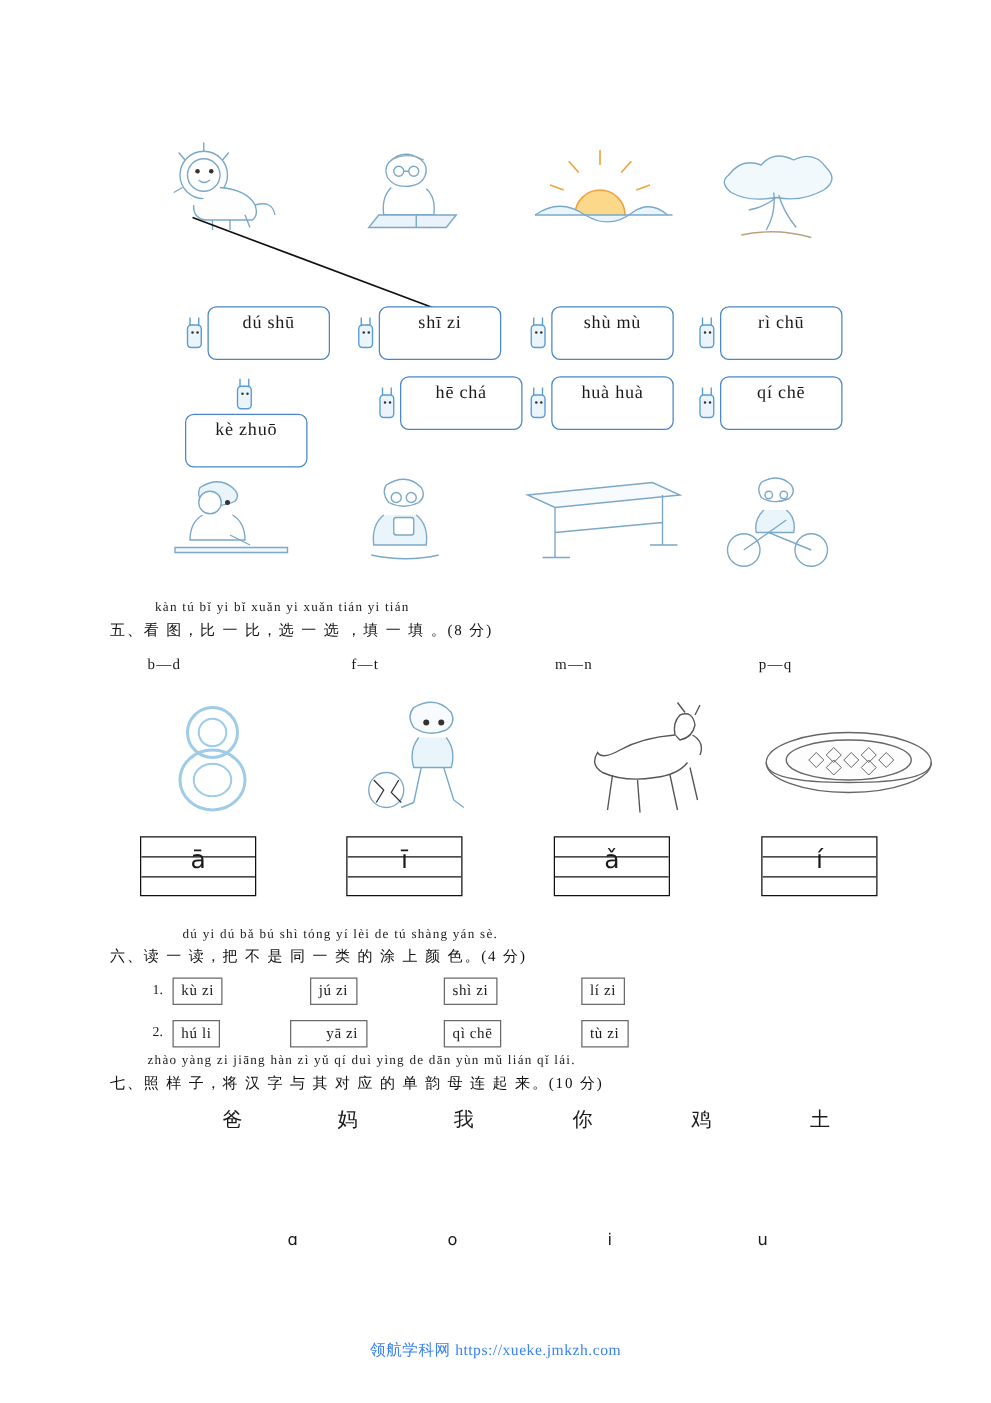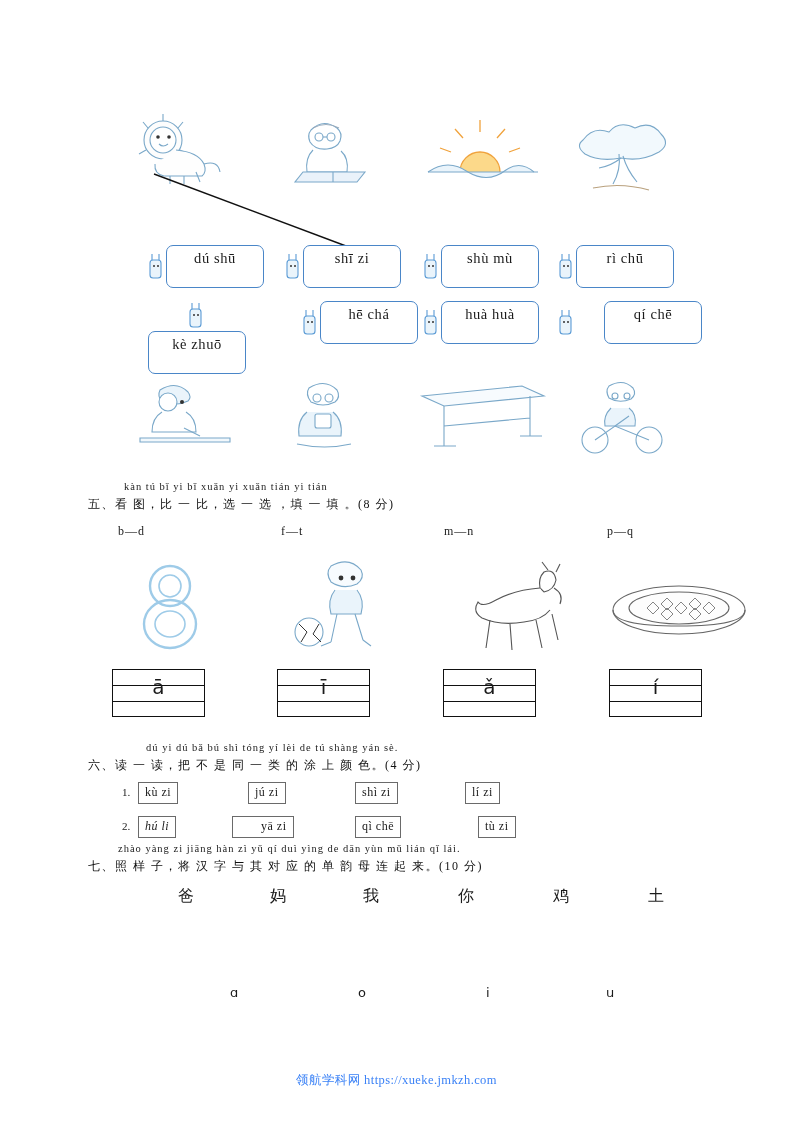--- a/index.html
+++ b/index.html
@@ -247,21 +247,21 @@
     <svg class="bunny" viewBox="0 0 16 30">
       <g fill="none" stroke="#5b9bd5" stroke-width="1.1">
           <path d="M4 8 l0 -6 M11 8 l0 -6"></path>
           <rect x="2" y="8" width="11" height="18" rx="3" fill="#eaf4fb"></rect>
           <circle cx="6" cy="14" r="1" fill="#333" stroke="none"></circle>
           <circle cx="10" cy="14" r="1" fill="#333" stroke="none"></circle>
         </g>
     </svg>
     <span class="box">huà huà</span>
   </div>
-  <div class="card" style="left:558px;top:301px;gap:28px;">
+  <div class="card" style="left:558px;top:301px;">
     <svg class="bunny" viewBox="0 0 16 30">
       <g fill="none" stroke="#5b9bd5" stroke-width="1.1">
           <path d="M4 8 l0 -6 M11 8 l0 -6"></path>
           <rect x="2" y="8" width="11" height="18" rx="3" fill="#eaf4fb"></rect>
           <circle cx="6" cy="14" r="1" fill="#333" stroke="none"></circle>
           <circle cx="10" cy="14" r="1" fill="#333" stroke="none"></circle>
         </g>
     </svg>
     <span class="box">qí chē</span>
   </div>
@@ -406,24 +406,24 @@
   <div class="sec6-py pinyin-small">dú yi dú  bǎ bú shì tóng yí lèi de tú shàng yán sè.</div>
   <div class="sec6-title q-title">六、读 一 读，把 不 是 同 一 类 的 涂 上 颜 色。(4 分)</div>
 
   <span class="sec6-num" style="left:122px;top:786px;">1.</span>
   <span class="wbox" style="left:138px;top:782px;">kù zi</span>
   <span class="wbox" style="left:248px;top:782px;">jú zi</span>
   <span class="wbox" style="left:355px;top:782px;">shì zi</span>
   <span class="wbox" style="left:465px;top:782px;">lí zi</span>
 
   <span class="sec6-num" style="left:122px;top:820px;">2.</span>
-  <span class="wbox" style="left:138px;top:816px;font-style:italic;">hú li</span>
+  <span class="wbox" style="left:138px;top:816px;">hú li</span>
   <span class="wbox" style="left:232px;top:816px;padding-left:28px;">yā zi</span>
   <span class="wbox" style="left:355px;top:816px;">qì chē</span>
-  <span class="wbox" style="left:478px;top:816px;">tù zi</span>
+  <span class="wbox" style="left:465px;top:816px;">tù zi</span>
 
   <div class="sec7-py pinyin-small">zhào yàng zi  jiāng hàn zì yǔ qí duì yìng de dān yùn mǔ lián qǐ lái.</div>
   <div class="sec7-title q-title">七、照 样 子，将 汉 字 与 其 对 应 的 单 韵 母 连 起 来。(10 分)</div>
 
   <div class="hanzi-row">
     <span class="hanzi" style="left:60px;">爸</span>
     <span class="hanzi" style="left:152px;">妈</span>
     <span class="hanzi" style="left:245px;">我</span>
     <span class="hanzi" style="left:340px;">你</span>
     <span class="hanzi" style="left:435px;">鸡</span>

